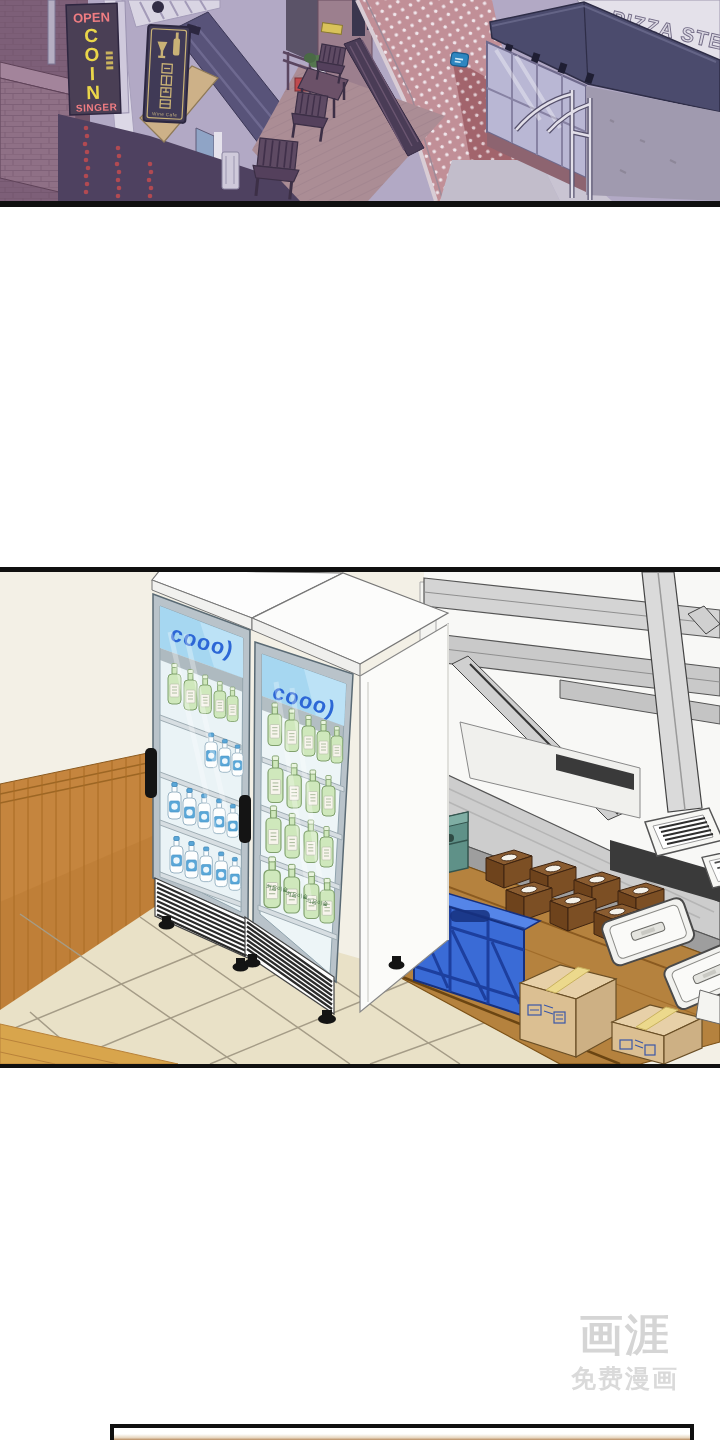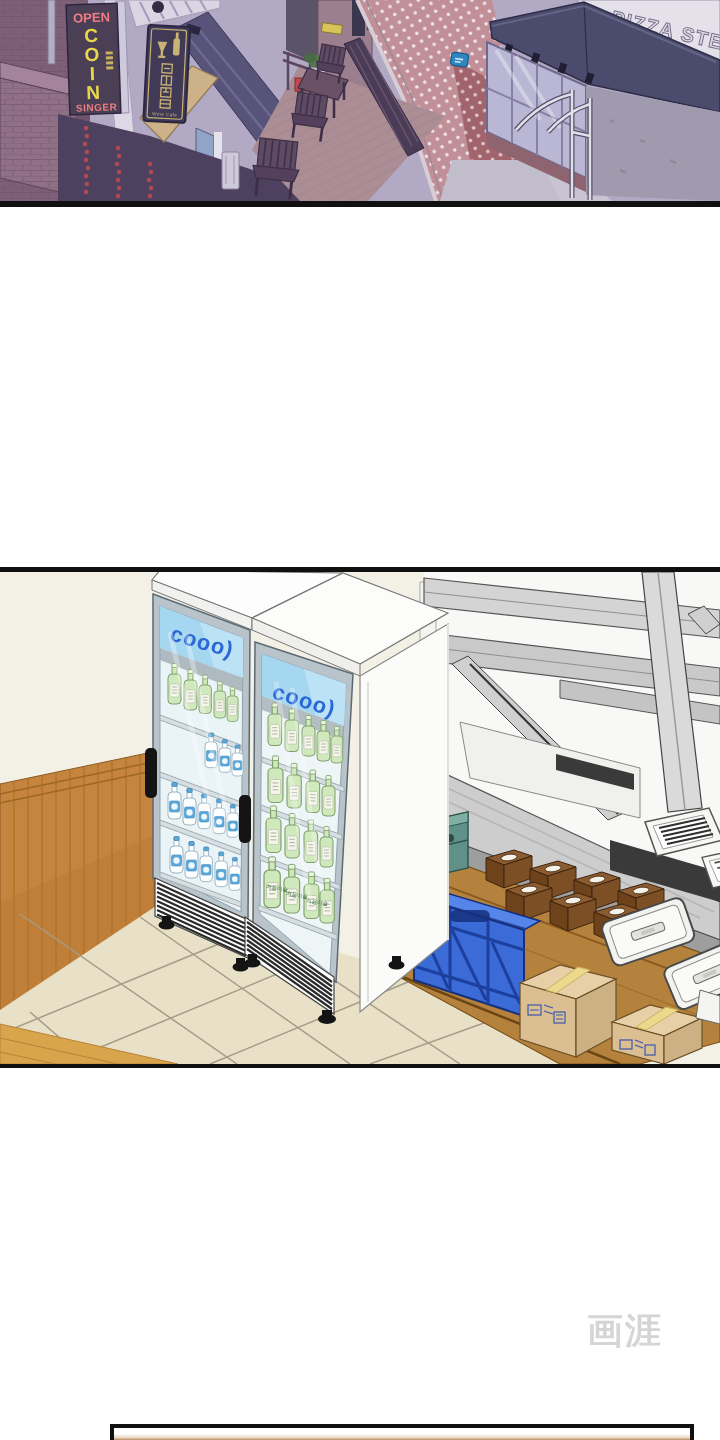--- a/index.html
+++ b/index.html
@@ -4,21 +4,21 @@
 <style>
   html,body{margin:0;padding:0;background:#ffffff;}
   .page{position:relative;width:720px;height:1440px;background:#ffffff;overflow:hidden;
         font-family:"Liberation Sans","DejaVu Sans",sans-serif;}
   .panel{position:absolute;left:0;width:720px;background:#fff;}
   .panel svg{display:block;}
   #panel-street{top:0;border-bottom:6px solid #101010;}
   #panel-stockroom{top:567px;border-top:5px solid #101010;border-bottom:4px solid #101010;}
   .watermark{position:absolute;left:540px;top:1312px;width:170px;text-align:center;
              color:#d5d5d5;filter:blur(.5px);user-select:none;}
-  .watermark .logo{font-size:36px;font-weight:700;line-height:1.05;letter-spacing:2px;
+  .watermark .logo{font-size:44px;font-weight:700;line-height:1.05;letter-spacing:2px;
                    text-shadow:0 0 4px rgba(255,255,255,.9);}
   .watermark .sub{font-size:25px;font-weight:700;letter-spacing:2px;color:#dadada;margin-top:4px;}
   .next-panel{position:absolute;left:110px;top:1424px;width:584px;height:16px;box-sizing:border-box;
               border:4px solid #101010;border-bottom:none;background:#ffffff;overflow:hidden;}
   .next-panel .hint{position:absolute;left:0;right:0;bottom:0;height:6px;
               background:linear-gradient(to bottom,rgba(255,255,255,0),#e8d8c2 60%,#b98d62);}
   text{font-family:"Liberation Sans","DejaVu Sans",sans-serif;}
 </style>
 </head>
 <body>
@@ -523,19 +523,20 @@
         <rect x="392" y="384" width="9" height="8"></rect>
               <ellipse cx="396.5" cy="393" rx="8" ry="4.5"></ellipse>
       </g>
     </g>
   </g>
 </svg>
 </section>
 
 <div class="watermark">
   <div class="logo">画涯</div>
+  <div class="sub">免费漫画</div>
 </div>
 
 <div class="next-panel">
   <div class="hint"></div>
 </div>
 
 </div>
 
 </body></html>

